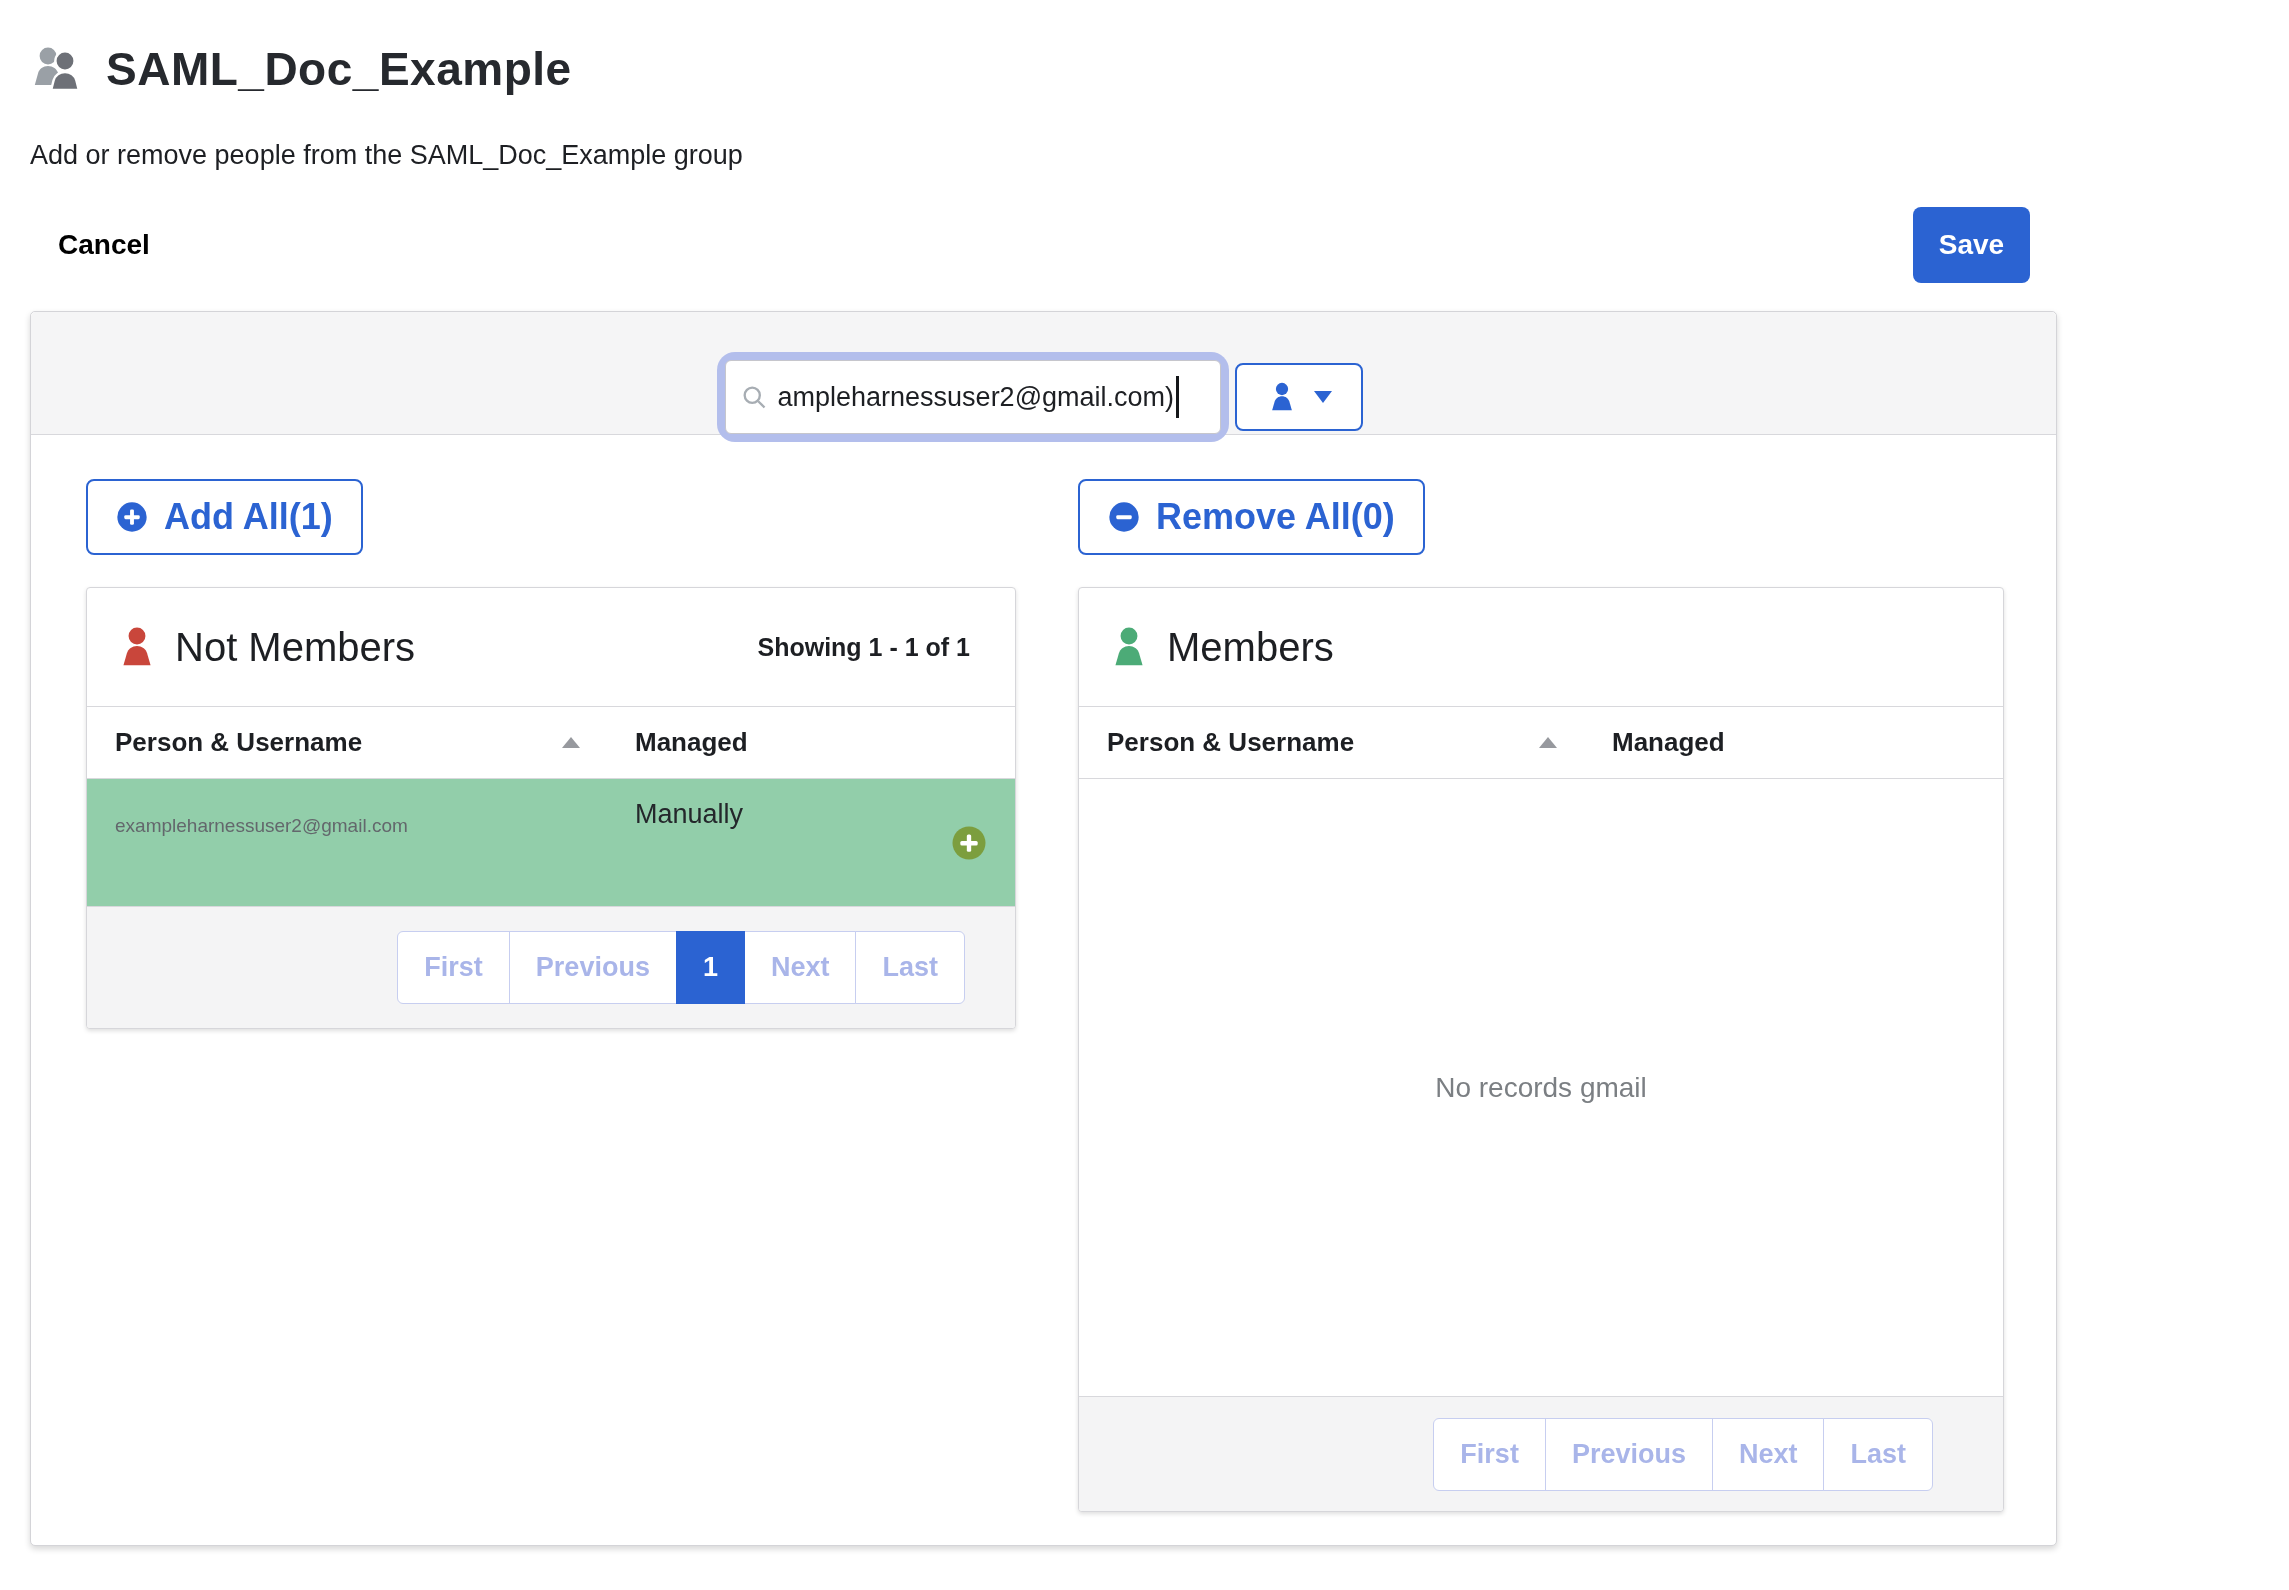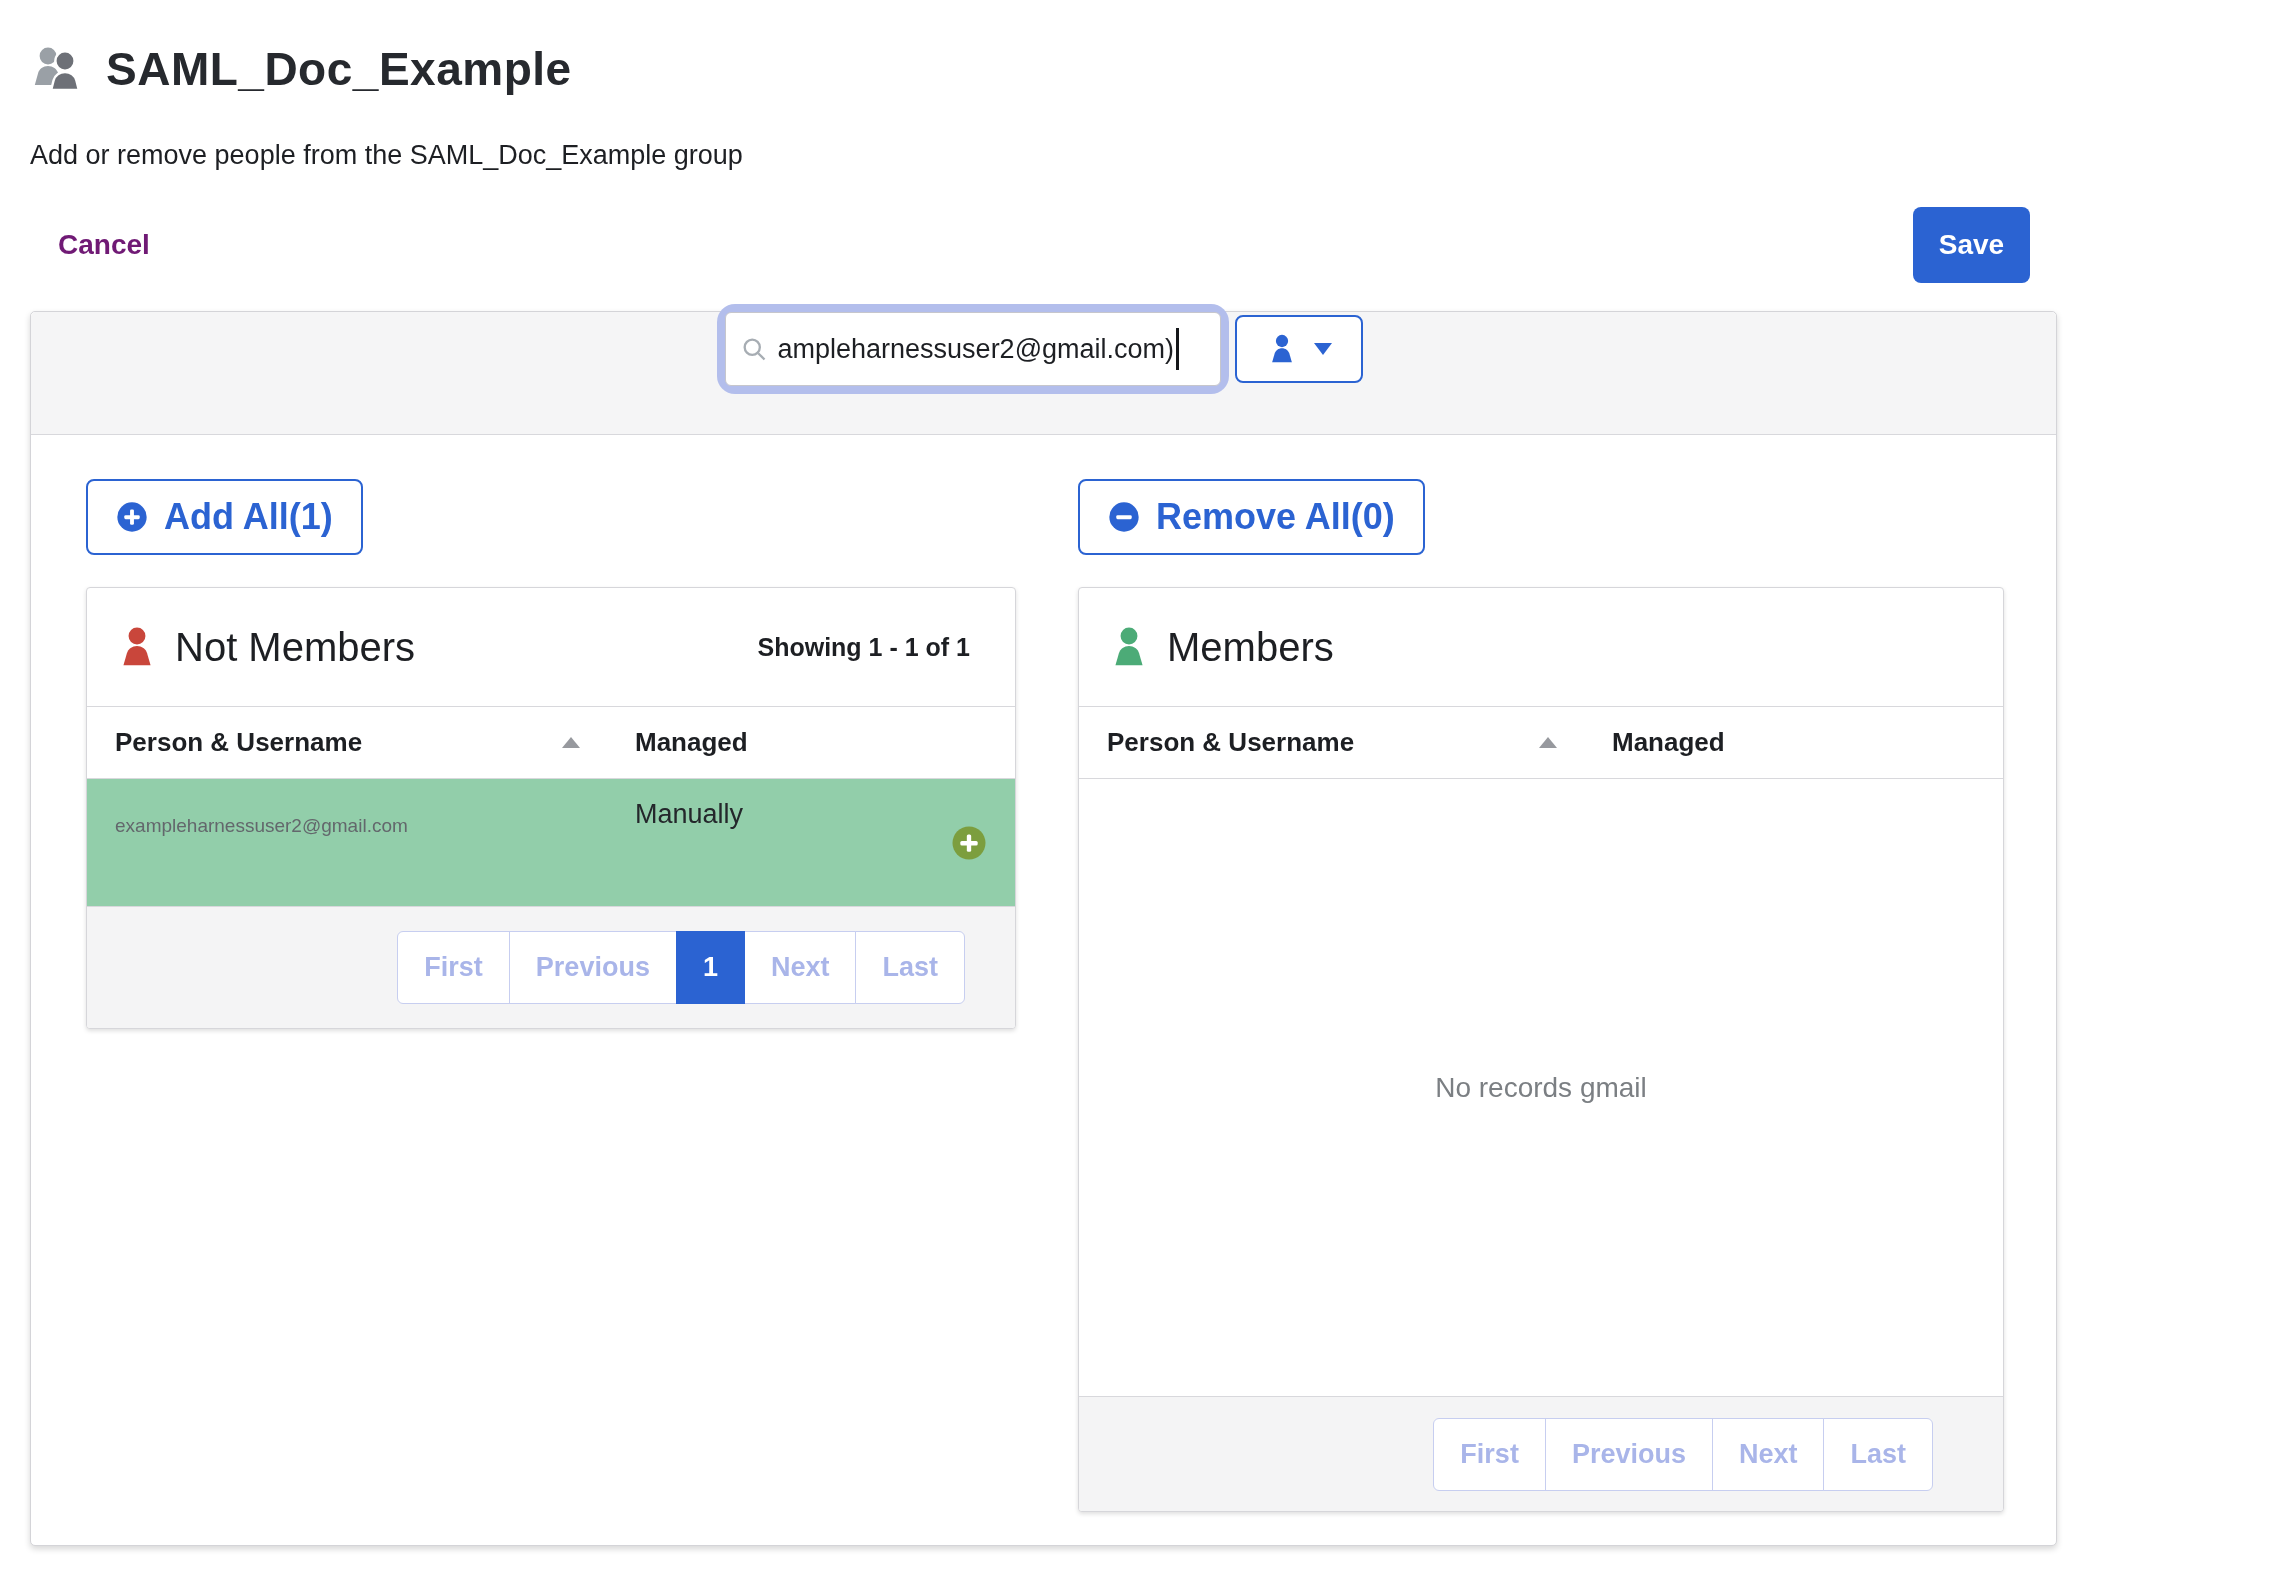--- a/index.html
+++ b/index.html
@@ -8,32 +8,32 @@
 
   
   .header-pad { padding: 42px 0 0 30px; }
   .title-row { display: flex; align-items: center; gap: 20px; }
   .group-icon svg { width: 56px; height: 50px; display: block; }
   .page-title { font-size: 46px; font-weight: 700; color: #26292e; letter-spacing: 0.5px; }
   .subtitle { margin-top: 44px; font-size: 27px; color: #1d1f23; }
 
   .actions-row { position: relative; margin-left: 30px; margin-top: 36px; width: 2027px;
                  height: 76px; display: flex; align-items: center; }
-  .cancel-link { margin-left: 28px; font-size: 28px; font-weight: 700; color: #701a75;
+  .cancel-link { margin-left: 28px; font-size: 28px; font-weight: 700; color: #000000;
                  text-decoration: none; cursor: pointer; }
   .save-btn { position: absolute; right: 27px; top: 0; width: 117px; height: 76px;
               background: #2b63d2; color: #fff; font-size: 28px; font-weight: 700;
               border: none; border-radius: 8px; cursor: pointer; font-family: inherit; }
 
   
   .panel { margin: 28px 0 0 30px; width: 2027px; height: 1235px; background: #fff;
            border: 1px solid #d4d4d8; border-radius: 5px;
            box-shadow: 0 3px 6px rgba(0,0,0,0.16); }
   .panel-header { height: 123px; background: #f5f5f6; border-bottom: 1px solid #d8d8dc;
-                  border-radius: 5px 5px 0 0; display: flex; align-items: flex-start;
+                  border-radius: 5px 5px 0 0; display: flex; align-items: flex-end;
                   justify-content: center; }
   .search-wrap { display: flex; align-items: center; }
   .search-ring { border-radius: 10px; box-shadow: 0 0 0 8px #b3beec; background: #fff; }
   .search-box { width: 496px; height: 74px; background: #fff; border: 1px solid #c6c6cc;
                 border-radius: 6px; display: flex; align-items: center; padding: 0 14px; }
   .search-box svg { width: 28px; height: 28px; flex: 0 0 auto; }
   .search-text { margin-left: 10px; font-size: 27px; color: #1d1f23; white-space: nowrap;
                  overflow: hidden; }
   .text-cursor { width: 3px; height: 42px; background: #15171a; margin-left: 2px; flex: 0 0 auto; }
   .filter-btn { margin-left: 14px; width: 128px; height: 68px; background: #fff;

